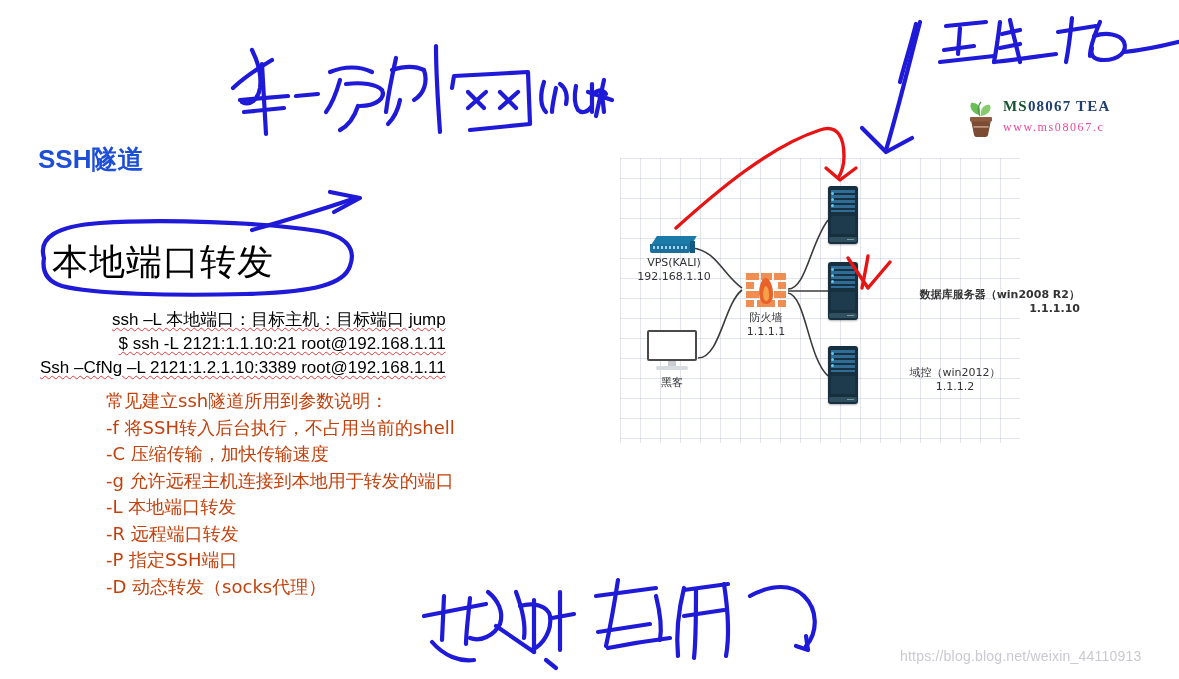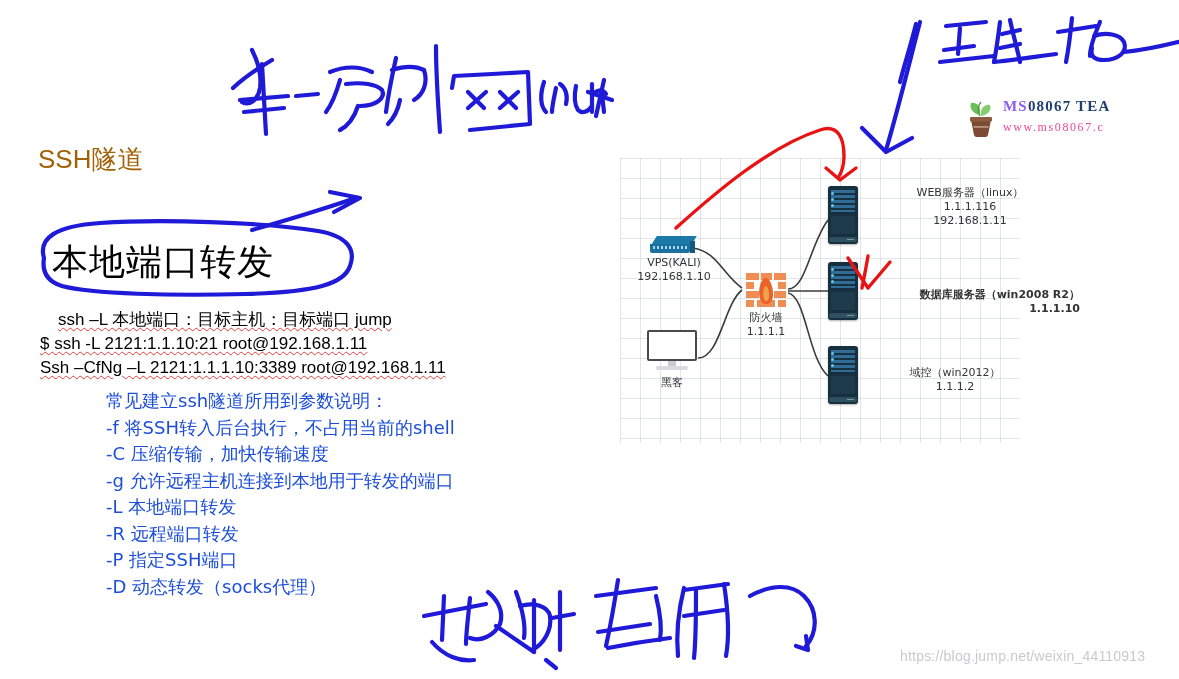--- a/index.html
+++ b/index.html
@@ -8,44 +8,44 @@
     background:#ffffff;
     font-family:"Liberation Sans","DejaVu Sans",sans-serif;
     overflow:hidden;
     position:relative;
   }
   #root{position:absolute;left:0;top:0;width:1179px;height:679px;}
 
   
   .slide-title{
     position:absolute;left:38px;top:142px;
-    font-size:26px;font-weight:normal;color:#a16207;
+    font-size:26px;font-weight:bold;color:#1d4ed8;
     letter-spacing:0px;white-space:nowrap;
   }
   .big-heading{
     position:absolute;left:52px;top:238px;
     font-size:36px;color:#000;white-space:nowrap;
     letter-spacing:1px;
   }
   .cmd-block{
     position:absolute;left:40px;top:308px;
     font-size:17px;color:#000;line-height:24px;
   }
-  .cmd-line{white-space:nowrap;}
+  .cmd-line{white-space:nowrap;text-align:right;}
   .cmd-line.indent{padding-left:18px;}
   .u-squiggle{
     text-decoration:underline;
     text-decoration-style:wavy;
     text-decoration-color:#e23b3b;
     text-decoration-thickness:1px;
     text-underline-offset:2px;
   }
   .param-block{
     position:absolute;left:106px;top:388px;
-    font-size:18px;color:#1d4ed8;line-height:26.5px;
+    font-size:18px;color:#c2410c;line-height:26.5px;
     font-family:"DejaVu Sans","Liberation Sans",sans-serif;
   }
   .param-line{white-space:nowrap;}
   .param-flag{font-weight:500;}
 
   
   #diagram{
     position:absolute;left:620px;top:158px;width:400px;height:285px;
     background-image:
       linear-gradient(to right, rgba(160,170,190,.30) 1px, transparent 1px),
@@ -113,42 +113,42 @@
     background:#f6a04a;border-radius:50% 50% 45% 45% / 60% 60% 40% 40%;}
 
   
   #ink{position:absolute;left:0;top:0;width:1179px;height:679px;pointer-events:none;}
 
   
   #logo{position:absolute;left:963px;top:96px;width:216px;height:46px;}
   .logo-pot{position:absolute;left:0;top:2px;width:34px;height:40px;}
   .logo-text1{position:absolute;left:40px;top:2px;font-size:15px;font-weight:bold;
     color:#1f3f6e;font-family:"Liberation Serif","DejaVu Serif",serif;letter-spacing:1.2px;white-space:nowrap;}
-  .logo-text1 .ms{color:#8b5cf6;text-align:right;}
+  .logo-text1 .ms{color:#14532d;text-align:right;}
   .logo-text2{position:absolute;left:40px;top:24px;font-size:12px;color:#ec4899;
     font-family:"Liberation Serif","DejaVu Serif",serif;letter-spacing:1.6px;white-space:nowrap;}
 
   #watermark{
     position:absolute;left:900px;top:648px;
     font-size:14px;color:#c9c9cf;letter-spacing:.2px;white-space:nowrap;
   }
 </style>
 </head>
 <body>
 
 <div id="root">
 
   <div class="slide-title">SSH隧道</div>
 
   <div class="big-heading">本地端口转发</div>
 
   <div class="cmd-block">
     <div class="cmd-line indent"><span class="u-squiggle">ssh –L 本地端口：目标主机：目标端口 jump</span></div>
     <div class="cmd-line"><span class="u-squiggle">$ ssh -L 2121:1.1.10:21 root@192.168.1.11</span></div>
-    <div class="cmd-line"><span class="u-squiggle">Ssh –CfNg –L 2121:1.1.1.10:3389 root@192.168.1.11</span></div>
+    <div class="cmd-line"><span class="u-squiggle">Ssh –CfNg –L 2121:1.2.1.10:3389 root@192.168.1.11</span></div>
   </div>
 
   <div class="param-block">
     <div class="param-line">常见建立ssh隧道所用到参数说明：</div>
     <div class="param-line"><span class="param-flag">-f</span> <span>将SSH转入后台执行，不占用当前的shell</span></div>
     <div class="param-line"><span class="param-flag">-C</span> <span>压缩传输，加快传输速度</span></div>
     <div class="param-line"><span class="param-flag">-g</span> <span>允许远程主机连接到本地用于转发的端口</span></div>
     <div class="param-line"><span class="param-flag">-L</span> <span>本地端口转发</span></div>
     <div class="param-line"><span class="param-flag">-R</span> <span>远程端口转发</span></div>
     <div class="param-line"><span class="param-flag">-P</span> <span>指定SSH端口</span></div>
@@ -213,25 +213,20 @@
 
     <div class="node" style="left:208px;top:28px;">
       <div class="server">
         <div class="bayA"></div>
         <div class="dot" style="top:6px;"></div>
           <div class="dot" style="top:12px;"></div>
           <div class="dot" style="top:18px;"></div>
         <div class="bayB"></div>
           <div class="base"></div>
       </div>
-    </div>
-    <div class="node-label" style="left:250px;top:28px;width:200px;text-align:center;">
-      <div>WEB服务器（linux）</div>
-      <div>1.1.1.116</div>
-      <div>192.168.1.11</div>
     </div>
 
     <div class="node" style="left:208px;top:104px;">
       <div class="server">
         <div class="bayA"></div>
         <div class="dot" style="top:6px;"></div>
           <div class="dot" style="top:12px;"></div>
           <div class="dot" style="top:18px;"></div>
         <div class="bayB"></div>
           <div class="base"></div>
@@ -371,15 +366,15 @@
         <path d="M676 228 C716 192 770 146 820 130 C838 124 844 138 844 156 C844 164 842 172 838 178"></path>
         <path d="M826 168 L840 180 L856 168"></path>
       </g>
       <g>
         <path d="M862 288 C864 278 866 268 868 256"></path>
         <path d="M848 258 L868 288 L890 262"></path>
       </g>
     </g>
   </svg>
 
-  <div id="watermark">https://blog.jump.net/weixin_44110913</div>
+  <div id="watermark">https://blog.blog.net/weixin_44110913</div>
 
 </div>
 
 </body></html>

